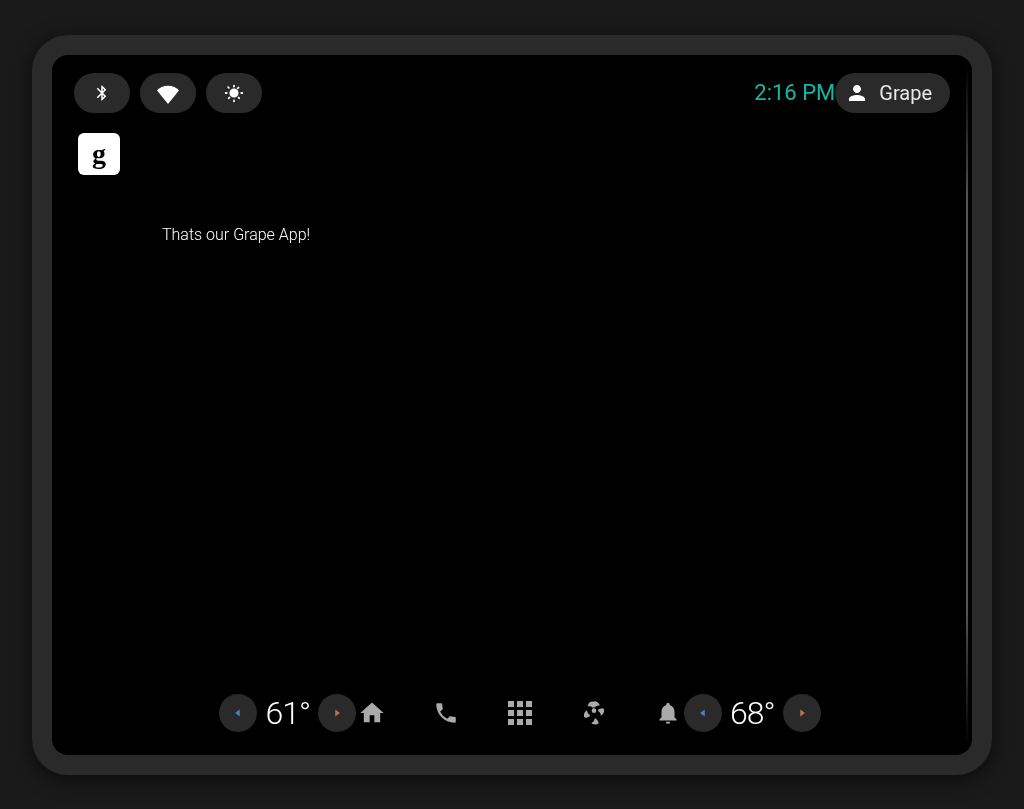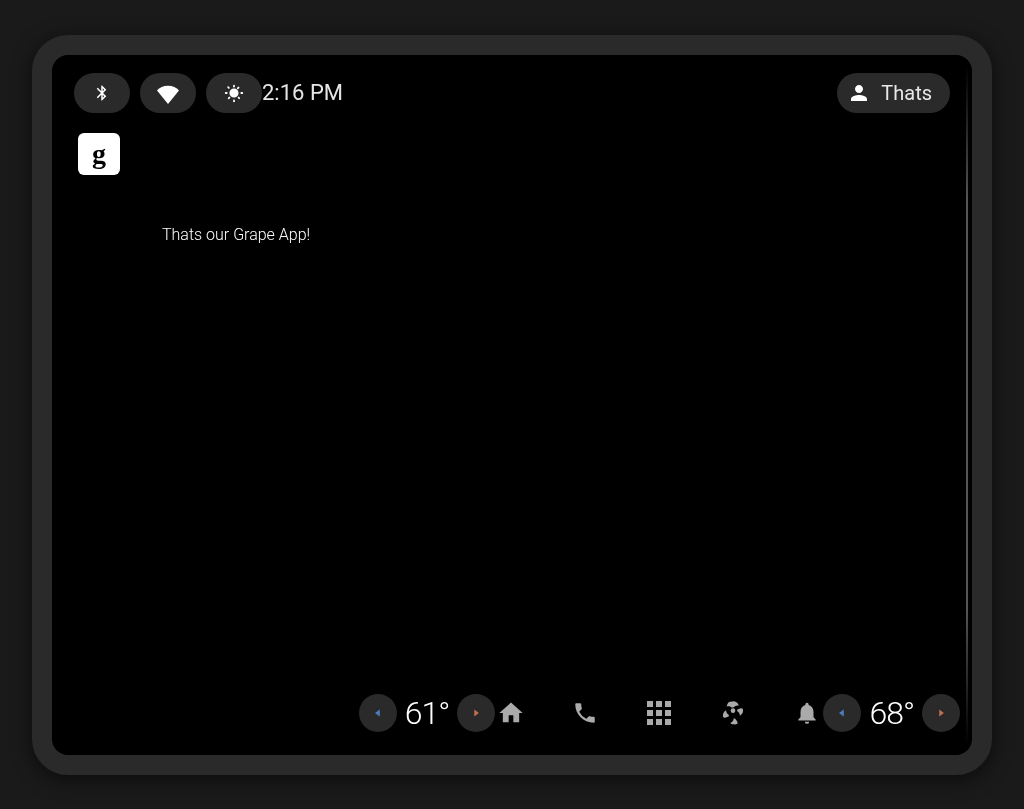--- a/index.html
+++ b/index.html
@@ -67,22 +67,22 @@
       color: #fff;
       cursor: pointer;
     }
 
     .pill svg {
       fill: #fff;
     }
 
     .status-center {
       flex: 1;
-      text-align: left;
-      color: #e5e5e5;
+      text-align: right;
+      color: #14b8a6;
       font-size: 22px;
       font-weight: 400;
     }
 
     .status-right {
       display: flex;
     }
 
     .user-pill {
       background: #2a2a2a;
@@ -127,21 +127,21 @@
       color: #fff;
       font-size: 16px;
       font-weight: 300;
     }
 
     
     .bottom-bar {
       height: 80px;
       display: flex;
       align-items: center;
-      justify-content: flex-end;
+      justify-content: center;
       padding: 0 12px 4px 28px;
     }
 
     .temp-group {
       display: flex;
       align-items: center;
       gap: 6px;
     }
 
     .chevron-circle {
@@ -233,21 +233,21 @@
 
       <div class="status-center">
         <span>2:16 PM</span>
       </div>
 
       <div class="status-right">
         <div class="user-pill">
           <svg width="24" height="24" viewBox="0 0 24 24" fill="#fff">
             <path d="M12 12c2.21 0 4-1.79 4-4s-1.79-4-4-4-4 1.79-4 4 1.79 4 4 4zm0 2c-2.67 0-8 1.34-8 4v2h16v-2c0-2.66-5.33-4-8-4z"></path>
           </svg>
-          <span>Thats</span>
+          <span>Grape</span>
         </div>
       </div>
     </div>
 
     <div class="app-icon-row">
       <div class="app-icon">
         <span>g</span>
       </div>
     </div>
 

